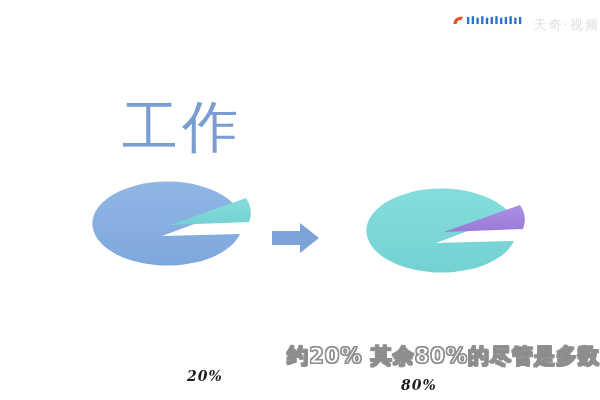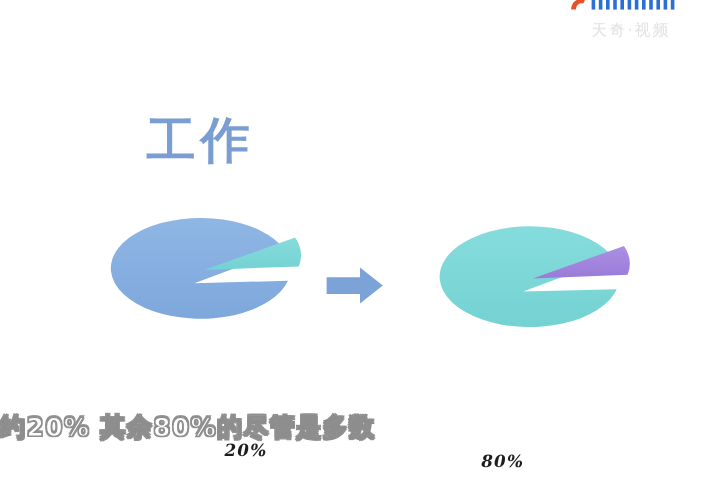--- a/index.html
+++ b/index.html
@@ -8,42 +8,42 @@
     background:#ffffff;
     font-family:"Liberation Sans","DejaVu Sans",sans-serif;
     overflow:hidden;
     position:relative;
   }
   .stage{position:absolute;inset:0;}
 
   
   #watermark{
     position:absolute;top:0;left:452px;width:148px;height:44px;
-    display:flex;flex-direction:column;align-items:center;
+    display:flex;flex-direction:row;align-items:center;
     pointer-events:none;
   }
   #wm-logo{
     height:13px;width:104px;margin-top:-3px;
     display:flex;align-items:flex-end;justify-content:center;
     overflow:hidden;
   }
   #wm-text{
     margin-top:6px;
     font-size:13px;letter-spacing:2px;
     color:#e3e3e3;
     font-family:"DejaVu Sans",sans-serif;
     text-shadow:0 1px 0 #f7f7f7;
     white-space:nowrap;
   }
 
   
   .heading{
     position:absolute;
-    font-size:41px;
-    font-weight:700;
+    font-size:56px;
+    font-weight:400;
     color:#7b9ed2;
     letter-spacing:4px;
     white-space:nowrap;
     font-family:"DejaVu Sans","Liberation Sans",sans-serif;
     text-shadow:1px 1px 0 rgba(255,255,255,.6);
   }
   #heading-left{left:122px;top:90px;}
   #heading-right{left:392px;top:90px;}
 
   
@@ -65,21 +65,21 @@
   #label-left{left:125px;top:196px;}
   #label-right{left:65px;top:198px;}
 
   
   #arrow{position:absolute;left:272px;top:222px;width:48px;height:32px;}
   #arrow svg{display:block;}
 
   
   #caption{
     position:absolute;left:0;right:0;top:342px;
-    text-align:left;
+    text-align:right;
     font-size:21px;
     font-weight:700;
     color:#ffffff;
     font-family:"DejaVu Sans","Liberation Sans",sans-serif;
     letter-spacing:1px;
     white-space:nowrap;
     -webkit-text-stroke:1px #8d8d8d;
     text-shadow:
       1px 1px 0 #909090,
       -1px 1px 0 #909090,

